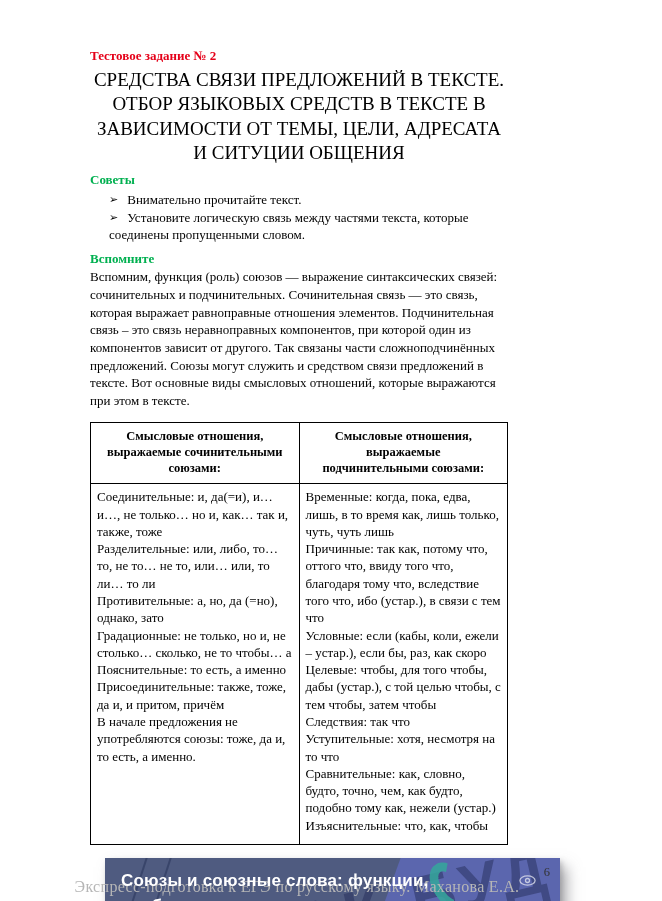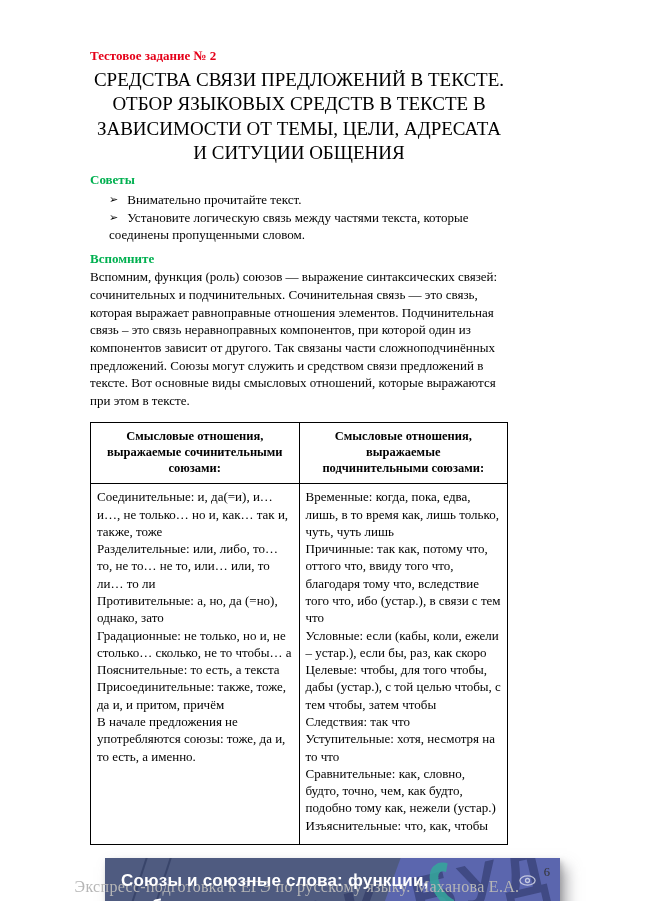--- a/index.html
+++ b/index.html
@@ -82,21 +82,21 @@
         </tr>
       </thead>
       <tbody>
         <tr>
           <td>
             <div>
                 <div>Соединительные: и, да(=и), и…и…, не только… но и, как… так и, также, тоже</div>
                 <div>Разделительные: или, либо, то…то, не то… не то, или… или, то ли… то ли</div>
                 <div>Противительные: а, но, да (=но), однако, зато</div>
                 <div>Градационные: не только, но и, не столько… сколько, не то чтобы… а</div>
-                <div>Пояснительные: то есть, а текста</div>
+                <div>Пояснительные: то есть, а именно</div>
                 <div>Присоединительные: также, тоже, да и, и притом, причём</div>
                 <div>В начале предложения не употребляются союзы: тоже, да и, то есть, а именно.</div>
               </div>
           </td>
           <td>
             <div>
                 <div>Временные: когда, пока, едва, лишь, в то время как, лишь только, чуть, чуть лишь</div>
                 <div>Причинные: так как, потому что, оттого что, ввиду того что, благодаря тому что, вследствие того что, ибо (устар.), в связи с тем что</div>
                 <div>Условные: если (кабы, коли, ежели – устар.), если бы, раз, как скоро</div>
                 <div>Целевые: чтобы, для того чтобы, дабы (устар.), с той целью чтобы, с тем чтобы, затем чтобы</div>

